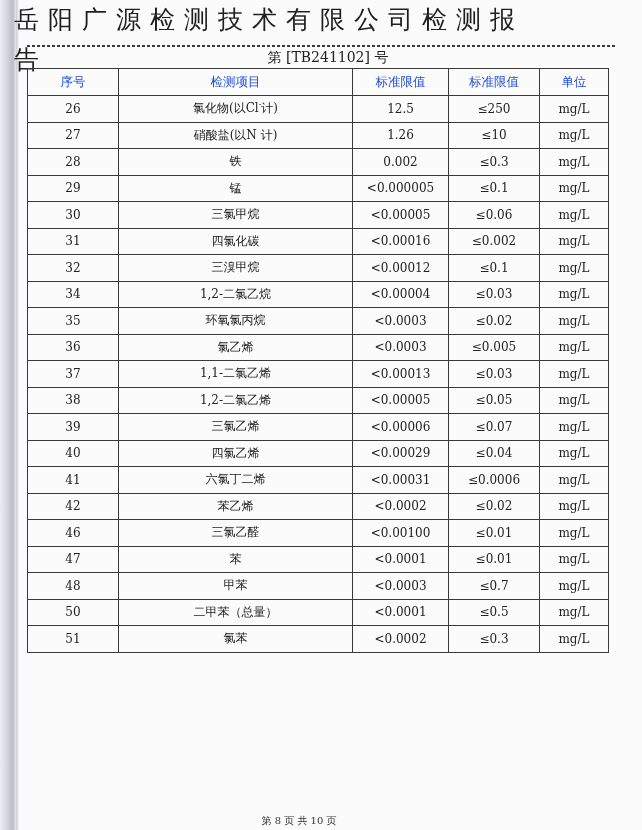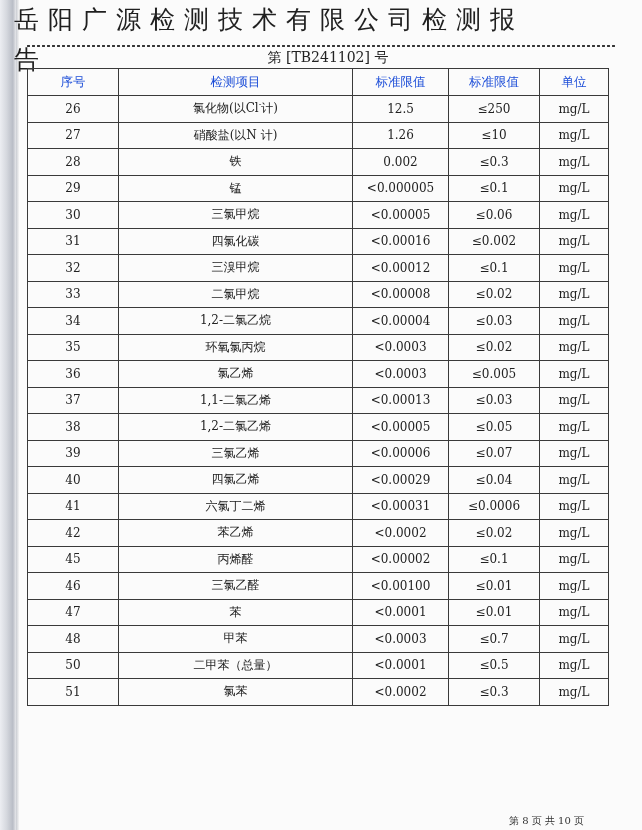--- a/index.html
+++ b/index.html
@@ -51,21 +51,21 @@
     }
     table.results thead th { height: 26px; font-size: 12.5px; color: #1d4ed8; }
     table.results tbody td { height: 25.5px; }
     .c1 { width: 91px; }
     .c2 { width: 234px; }
     .c3 { width: 96px; }
     .c4 { width: 91px; }
     .c5 { width: 69px; }
     sup, sub { font-size: 8px; line-height: 0; }
     .footer {
-      position: absolute; left: 0; top: 814px; width: 584px; text-align: right;
+      position: absolute; left: 0; top: 814px; width: 584px; text-align: center;
       font-size: 10px; color: #333; padding-left: 14px; box-sizing: border-box;
     }
   </style>
 </head>
 <body>
 
 <div class="binding-strip"></div>
 <div class="binding-edge"></div>
 
 <div class="report-title">岳阳广源检测技术有限公司检测报告</div>
@@ -138,27 +138,20 @@
         <td>mg/L</td>
       </tr>
       <tr>
         <td>32</td>
         <td>三溴甲烷</td>
         <td>&lt;0.00012</td>
         <td>≤0.1</td>
         <td>mg/L</td>
       </tr>
       <tr>
-        <td>33</td>
-        <td>二氯甲烷</td>
-        <td>&lt;0.00008</td>
-        <td>≤0.02</td>
-        <td>mg/L</td>
-      </tr>
-      <tr>
         <td>34</td>
         <td>1,2-二氯乙烷</td>
         <td>&lt;0.00004</td>
         <td>≤0.03</td>
         <td>mg/L</td>
       </tr>
       <tr>
         <td>35</td>
         <td>环氧氯丙烷</td>
         <td>&lt;0.0003</td>
@@ -208,27 +201,20 @@
         <td>mg/L</td>
       </tr>
       <tr>
         <td>42</td>
         <td>苯乙烯</td>
         <td>&lt;0.0002</td>
         <td>≤0.02</td>
         <td>mg/L</td>
       </tr>
       <tr>
-        <td>45</td>
-        <td>丙烯醛</td>
-        <td>&lt;0.00002</td>
-        <td>≤0.1</td>
-        <td>mg/L</td>
-      </tr>
-      <tr>
         <td>46</td>
         <td>三氯乙醛</td>
         <td>&lt;0.00100</td>
         <td>≤0.01</td>
         <td>mg/L</td>
       </tr>
       <tr>
         <td>47</td>
         <td>苯</td>
         <td>&lt;0.0001</td>

